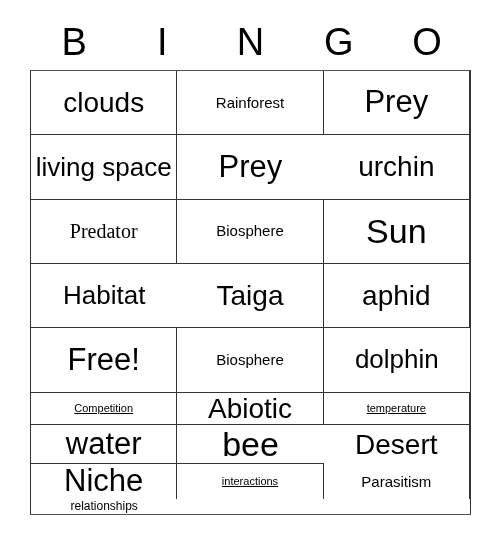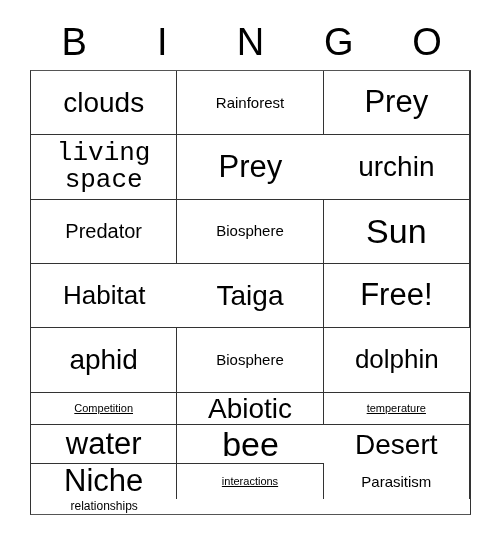--- a/index.html
+++ b/index.html
@@ -87,27 +87,27 @@
     line-height: 1.06;
     color: #000000;
     word-break: break-word;
   }
 
   
   .t-xxl .cell-text { font-size: 34px; }
   .t-xl  .cell-text { font-size: 31px; }
   .t-lg  .cell-text { font-size: 28px; }
   .t-md  .cell-text { font-size: 26px; }
-  .t-sm  .cell-text { font-size: 20px; }
+  .t-sm  .cell-text { font-size: 20px; font-family: Liberation Serif, serif; }
   .t-xs  .cell-text { font-size: 15px; }
   .t-xxs .cell-text { font-size: 11px; text-decoration: underline; }
   .t-min .cell-text { font-size: 12px; }
 
   
-  .t-wrap .cell-text { font-size: 26px; line-height: 1.04; font-family: Liberation Mono, monospace; }
+  .t-wrap .cell-text { font-size: 26px; line-height: 1.04; }
 </style>
 </head>
 <body>
 
 <div class="card">
 
   <div class="header">
     <div class="header-letter">B</div>
     <div class="header-letter">I</div>
     <div class="header-letter">N</div>
@@ -145,25 +145,25 @@
     <div class="cell t-xxl">
         <span class="cell-text">Sun</span>
       </div>
     <div class="cell t-md">
         <span class="cell-text">Habitat</span>
       </div>
 
     <div class="cell t-lg">
         <span class="cell-text">Taiga</span>
       </div>
+    <div class="cell t-lg">
+        <span class="cell-text">aphid</span>
+      </div>
     <div class="cell t-xl">
         <span class="cell-text">Free!</span>
-      </div>
-    <div class="cell t-lg">
-        <span class="cell-text">aphid</span>
       </div>
     <div class="cell t-xs">
         <span class="cell-text">Biosphere</span>
       </div>
     <div class="cell t-md">
         <span class="cell-text">dolphin</span>
       </div>
 
     <div class="cell t-xxs">
         <span class="cell-text">Competition</span>

